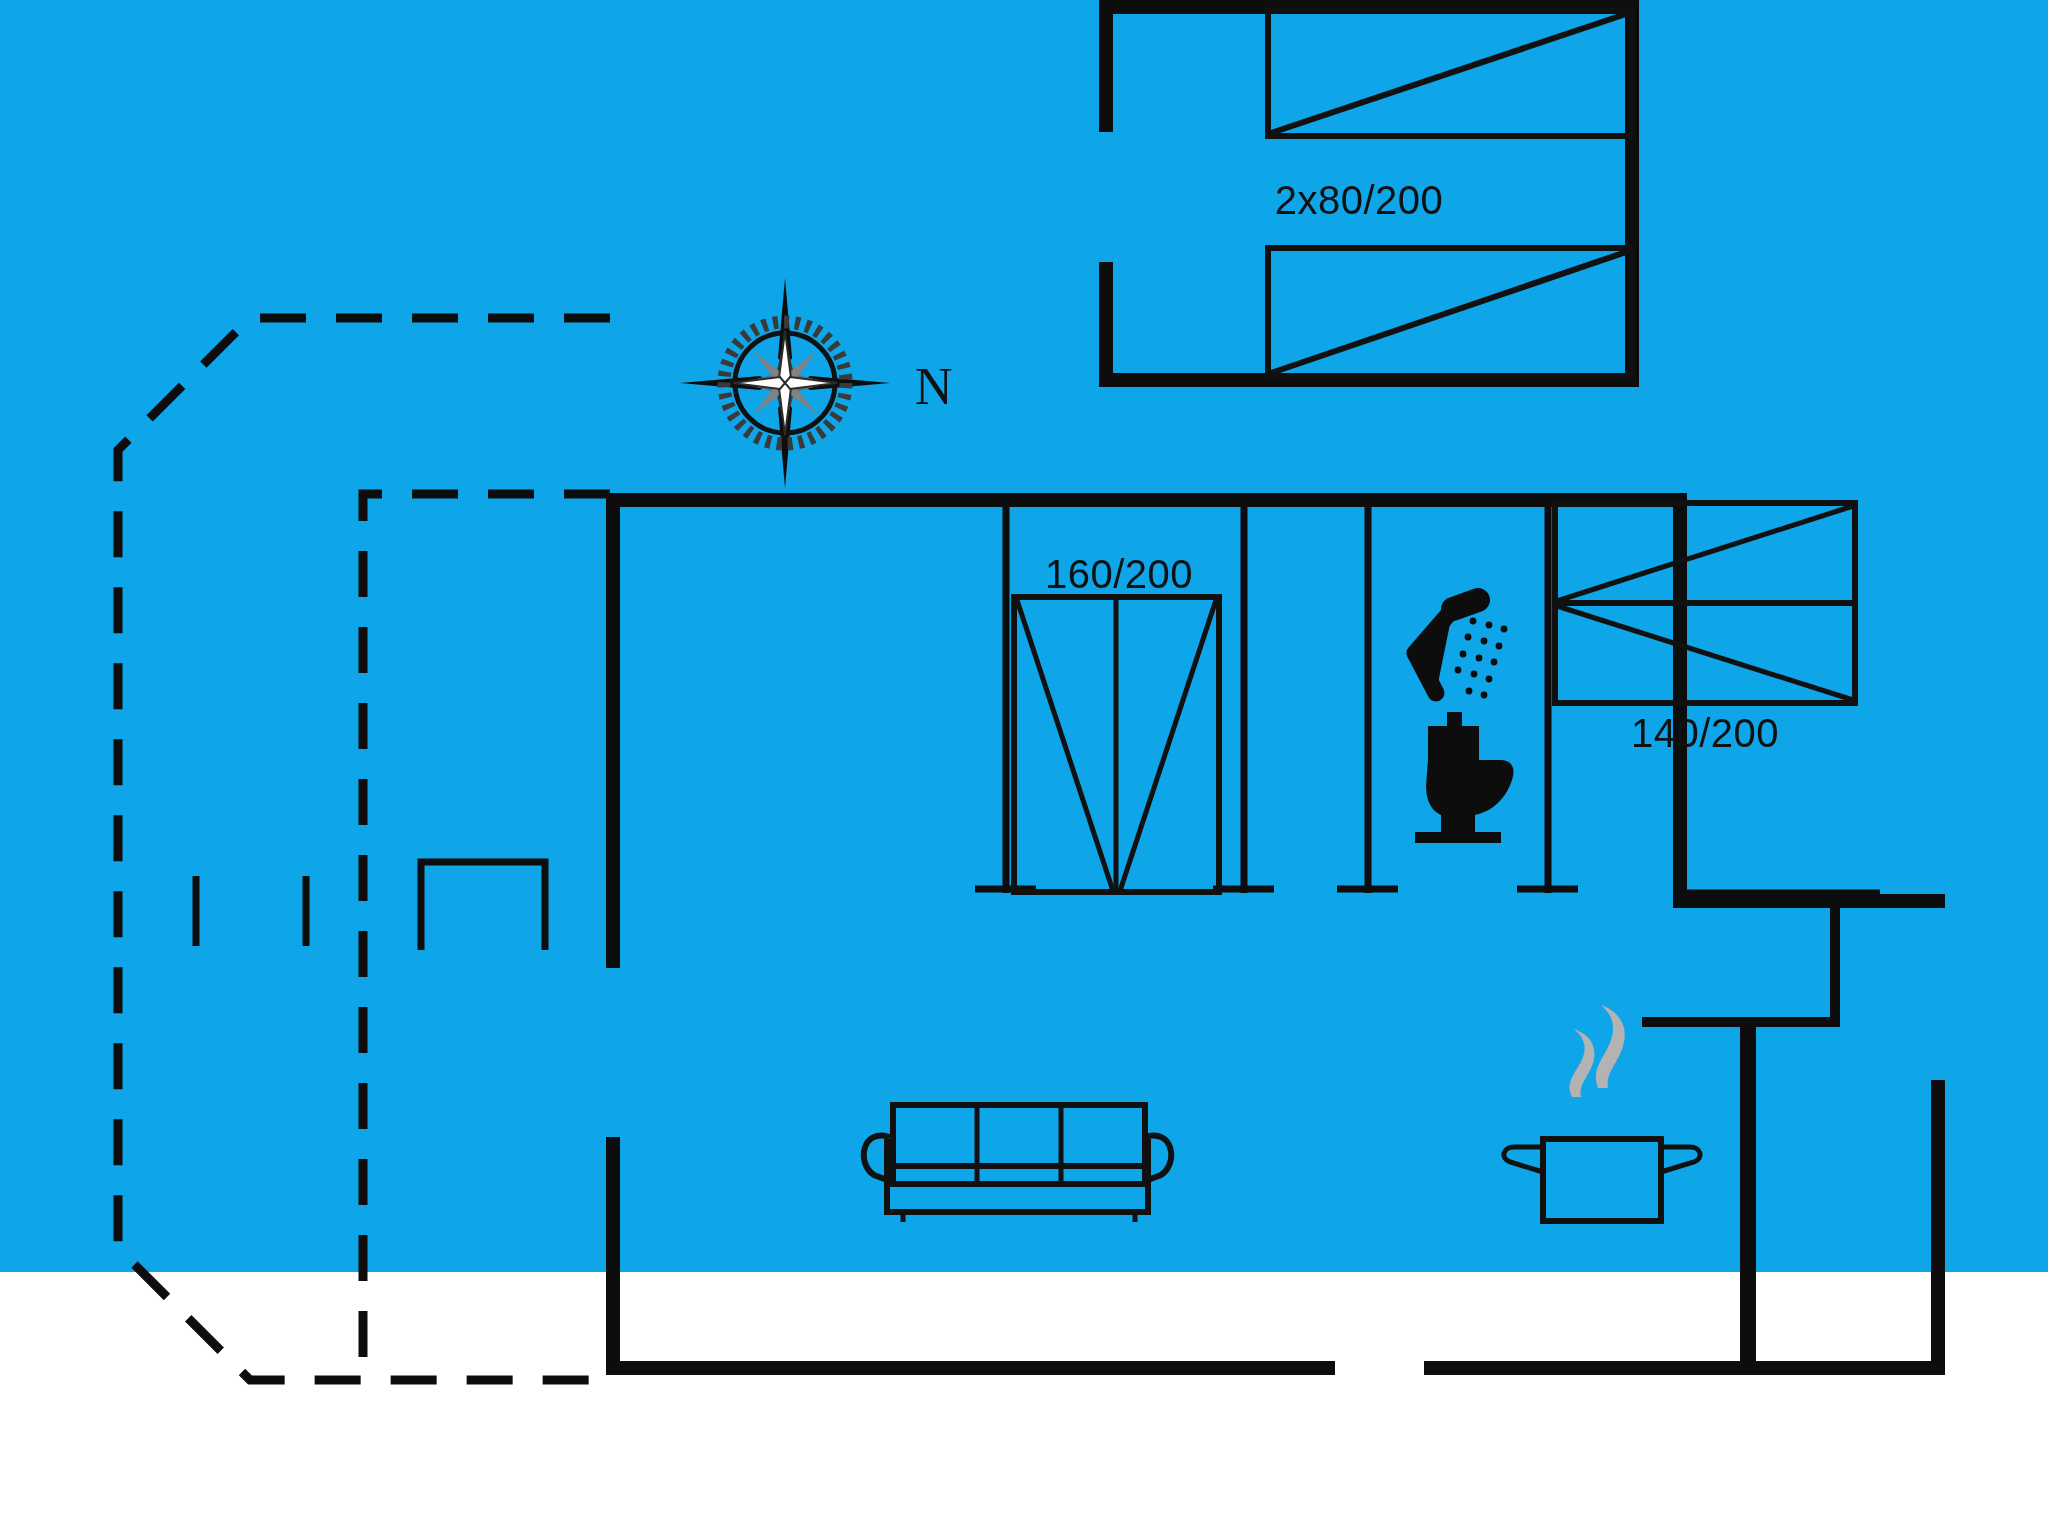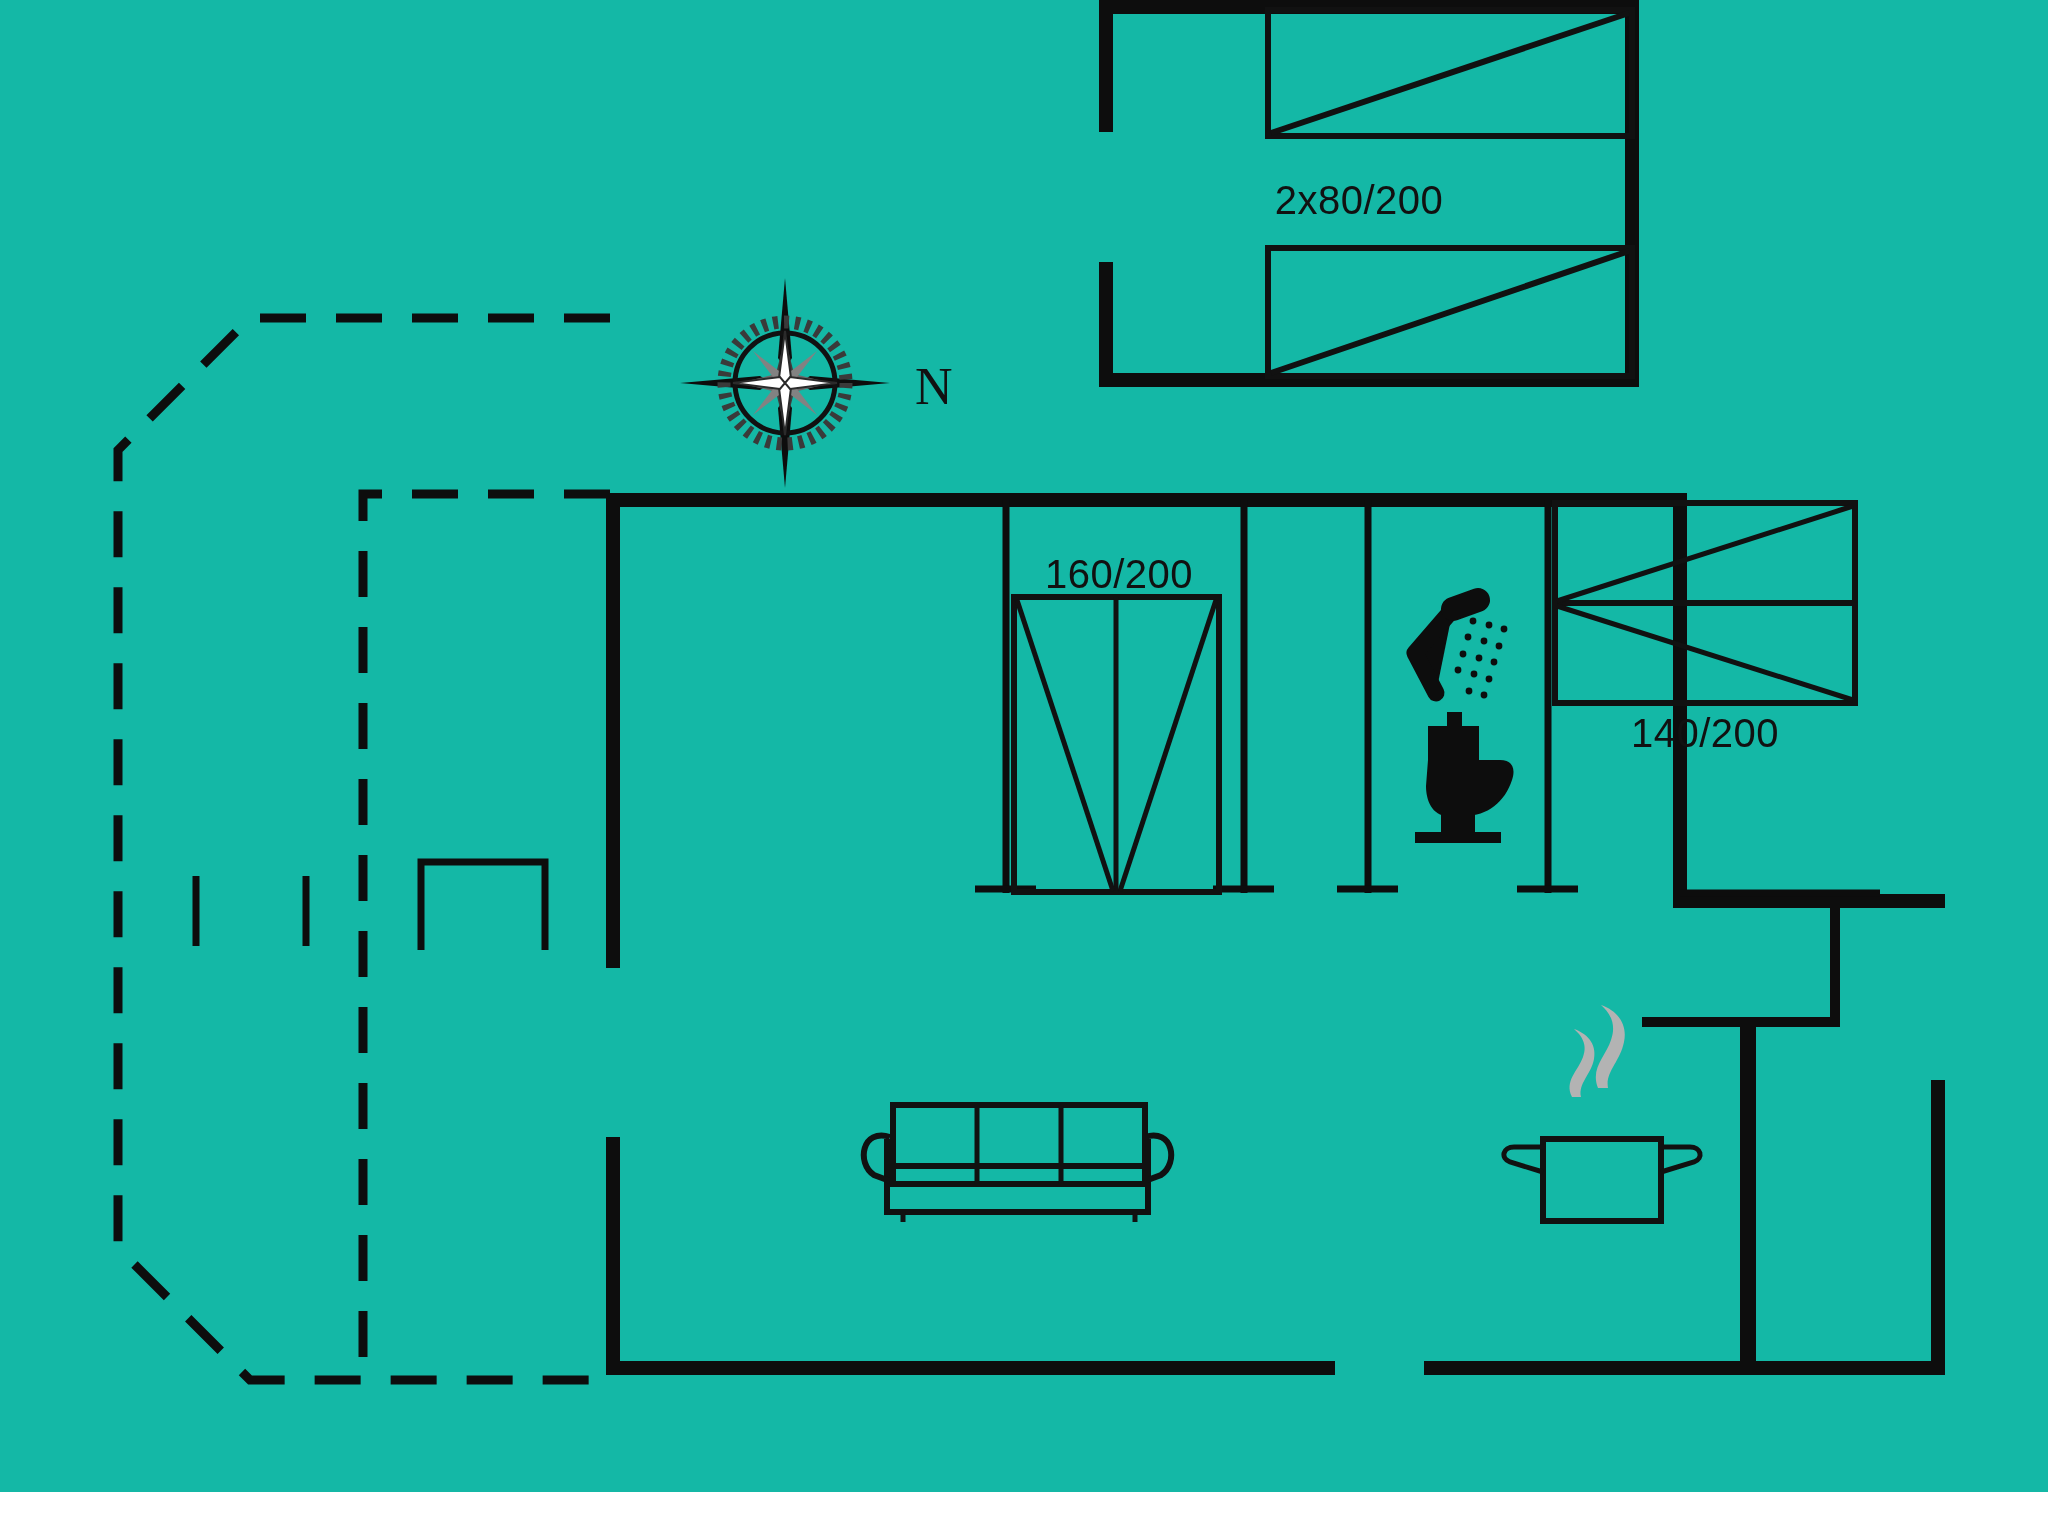--- a/index.html
+++ b/index.html
@@ -9,22 +9,22 @@
   }
   body {
     width: 2048px;
     height: 1536px;
     font-family: "Liberation Sans", sans-serif;
     overflow: hidden;
   }
   #floorplan-root {
     position: relative;
     width: 2048px;
-    height: 1492px;
-    background: #14b8a6;
+    height: 1272px;
+    background: #0ea5e9;
   }
   svg.plan {
     display: block;
     width: 2048px;
     height: 1536px;
   }
   .wall-thick {
     stroke: #0d0d0d;
     stroke-width: 14;
     stroke-linecap: butt;

